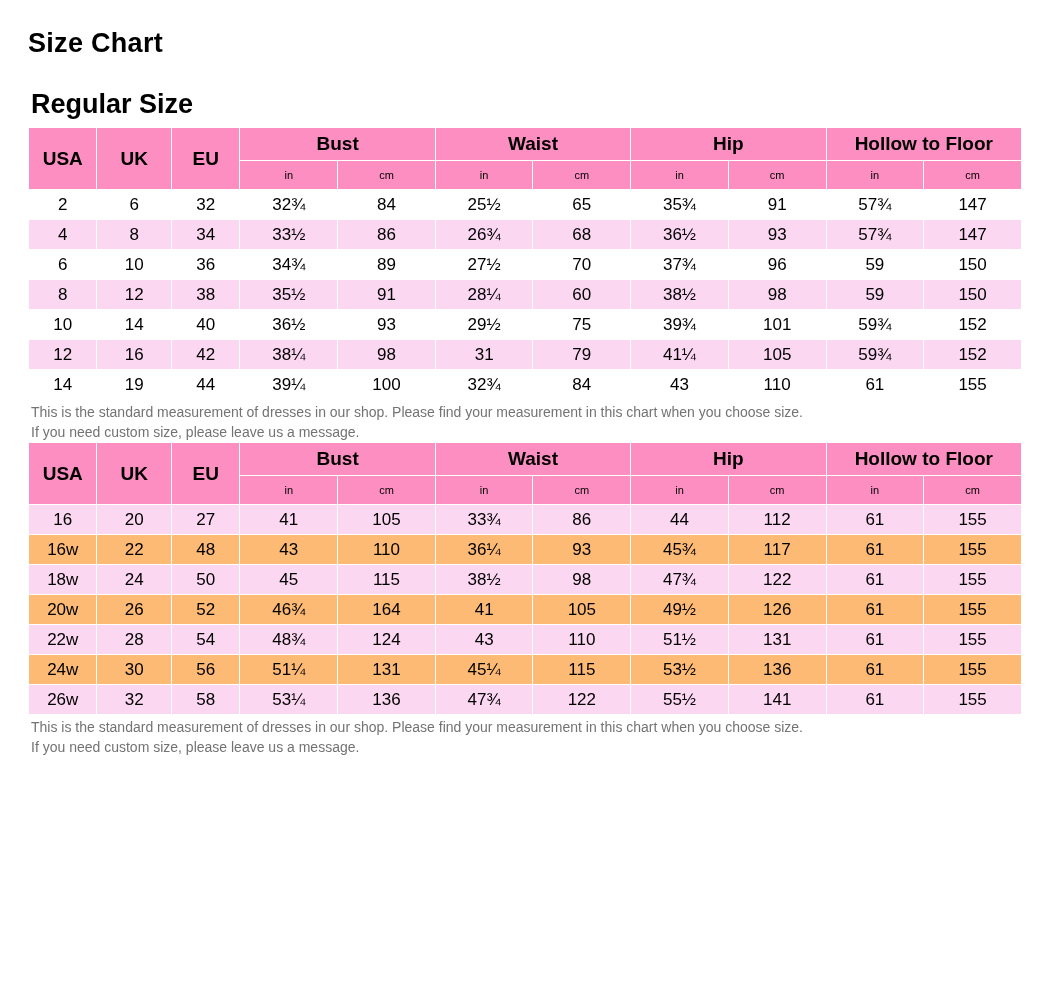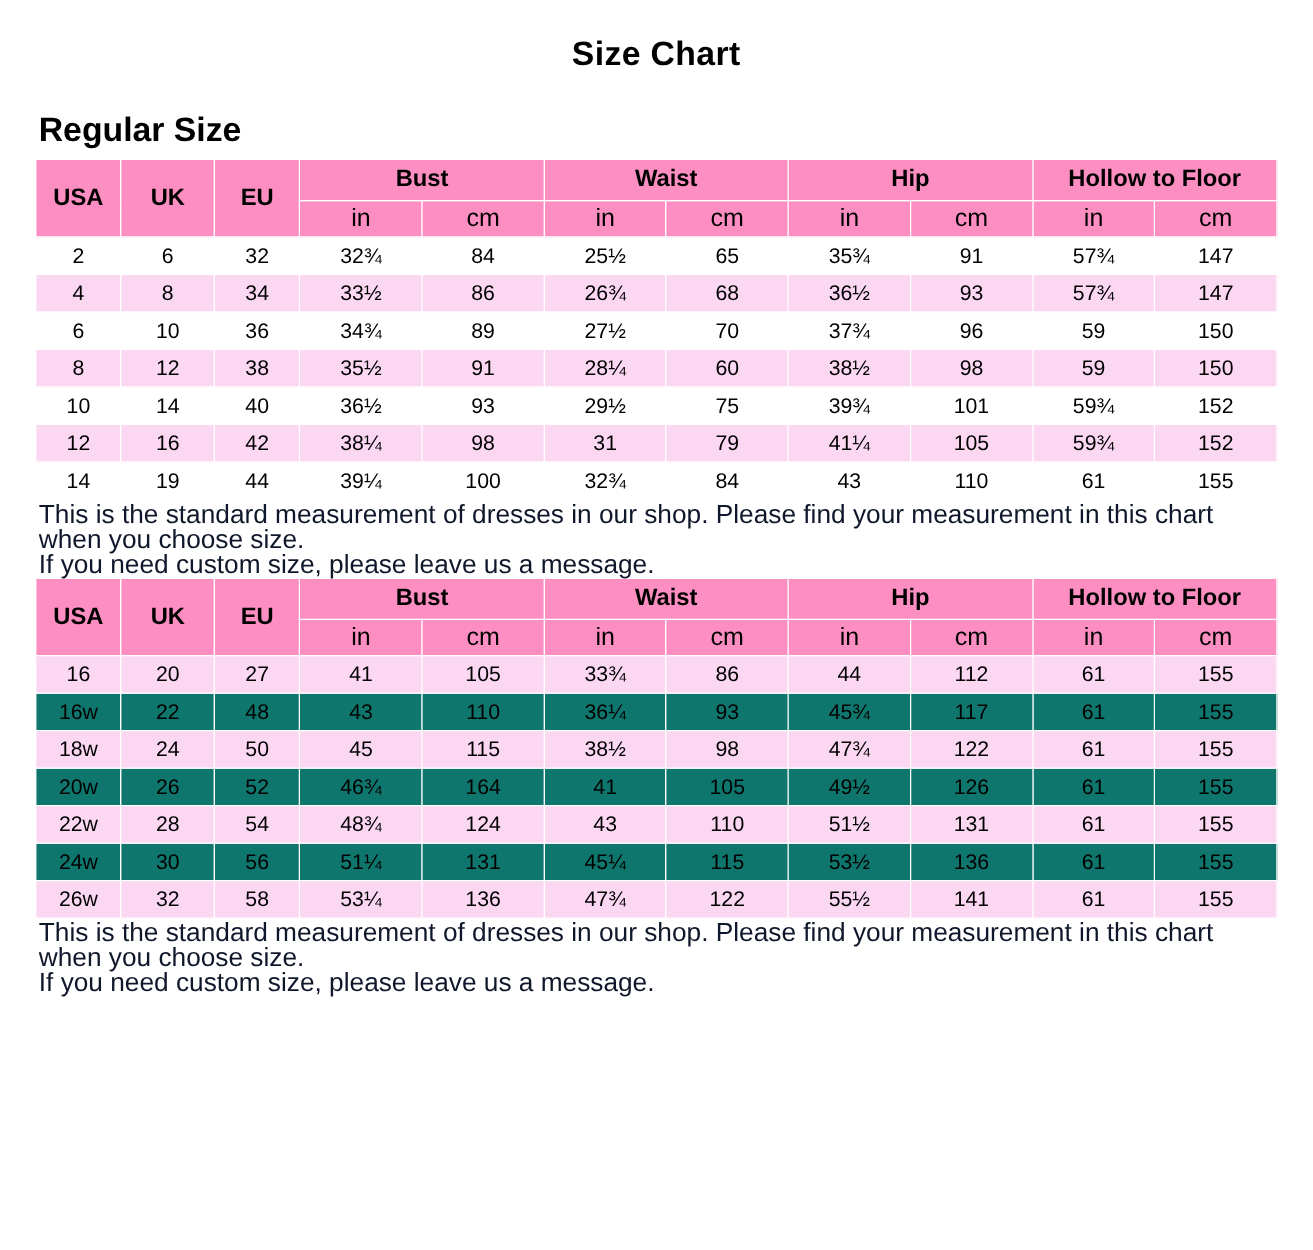--- a/index.html
+++ b/index.html
@@ -15,21 +15,20 @@
     overflow: hidden;
   }
   .page {
     width: 1050px;
     height: 1000px;
     box-sizing: border-box;
     padding: 0 28px;
     position: relative;
   }
   .chart-title {
-    text-align: center;
     font-size: 27px;
     font-weight: bold;
     letter-spacing: 0.3px;
     margin: 28px 0 0 0;
     padding-bottom: 2px;
   }
   .section-title {
     font-size: 27px;
     font-weight: bold;
     margin: 28px 0 7px 3px;
@@ -52,41 +51,41 @@
   tr.hdr-main th {
     background: #fd8ec1;
     color: #000000;
     font-weight: bold;
     font-size: 19px;
     height: 32px;
   }
   tr.hdr-sub td {
     background: #fd8ec1;
     color: #000000;
-    font-size: 20px;
+    font-size: 11px;
     height: 28px;
   }
   tr.row-even td {
     background: #ffffff;
   }
   tr.row-odd td {
     background: #fbd7f2;
   }
   
   .plus tr.row-even td {
     background: #fbd7f2;
   }
   .plus tr.row-odd td {
-    background: #0f766e;
+    background: #fdba74;
   }
   .note {
-    font-size: 21px;
+    font-size: 14px;
     line-height: 20px;
     margin: 2px 0 0 3px;
-    color: #0f172a;
+    color: #737373;
   }
   .note p { margin: 0; }
   .col-usa { width: 68px; }
   .col-uk  { width: 74px; }
   .col-eu  { width: 68px; }
   .col-unit { width: 97px; }
 </style>
 </head>
 <body>
 

